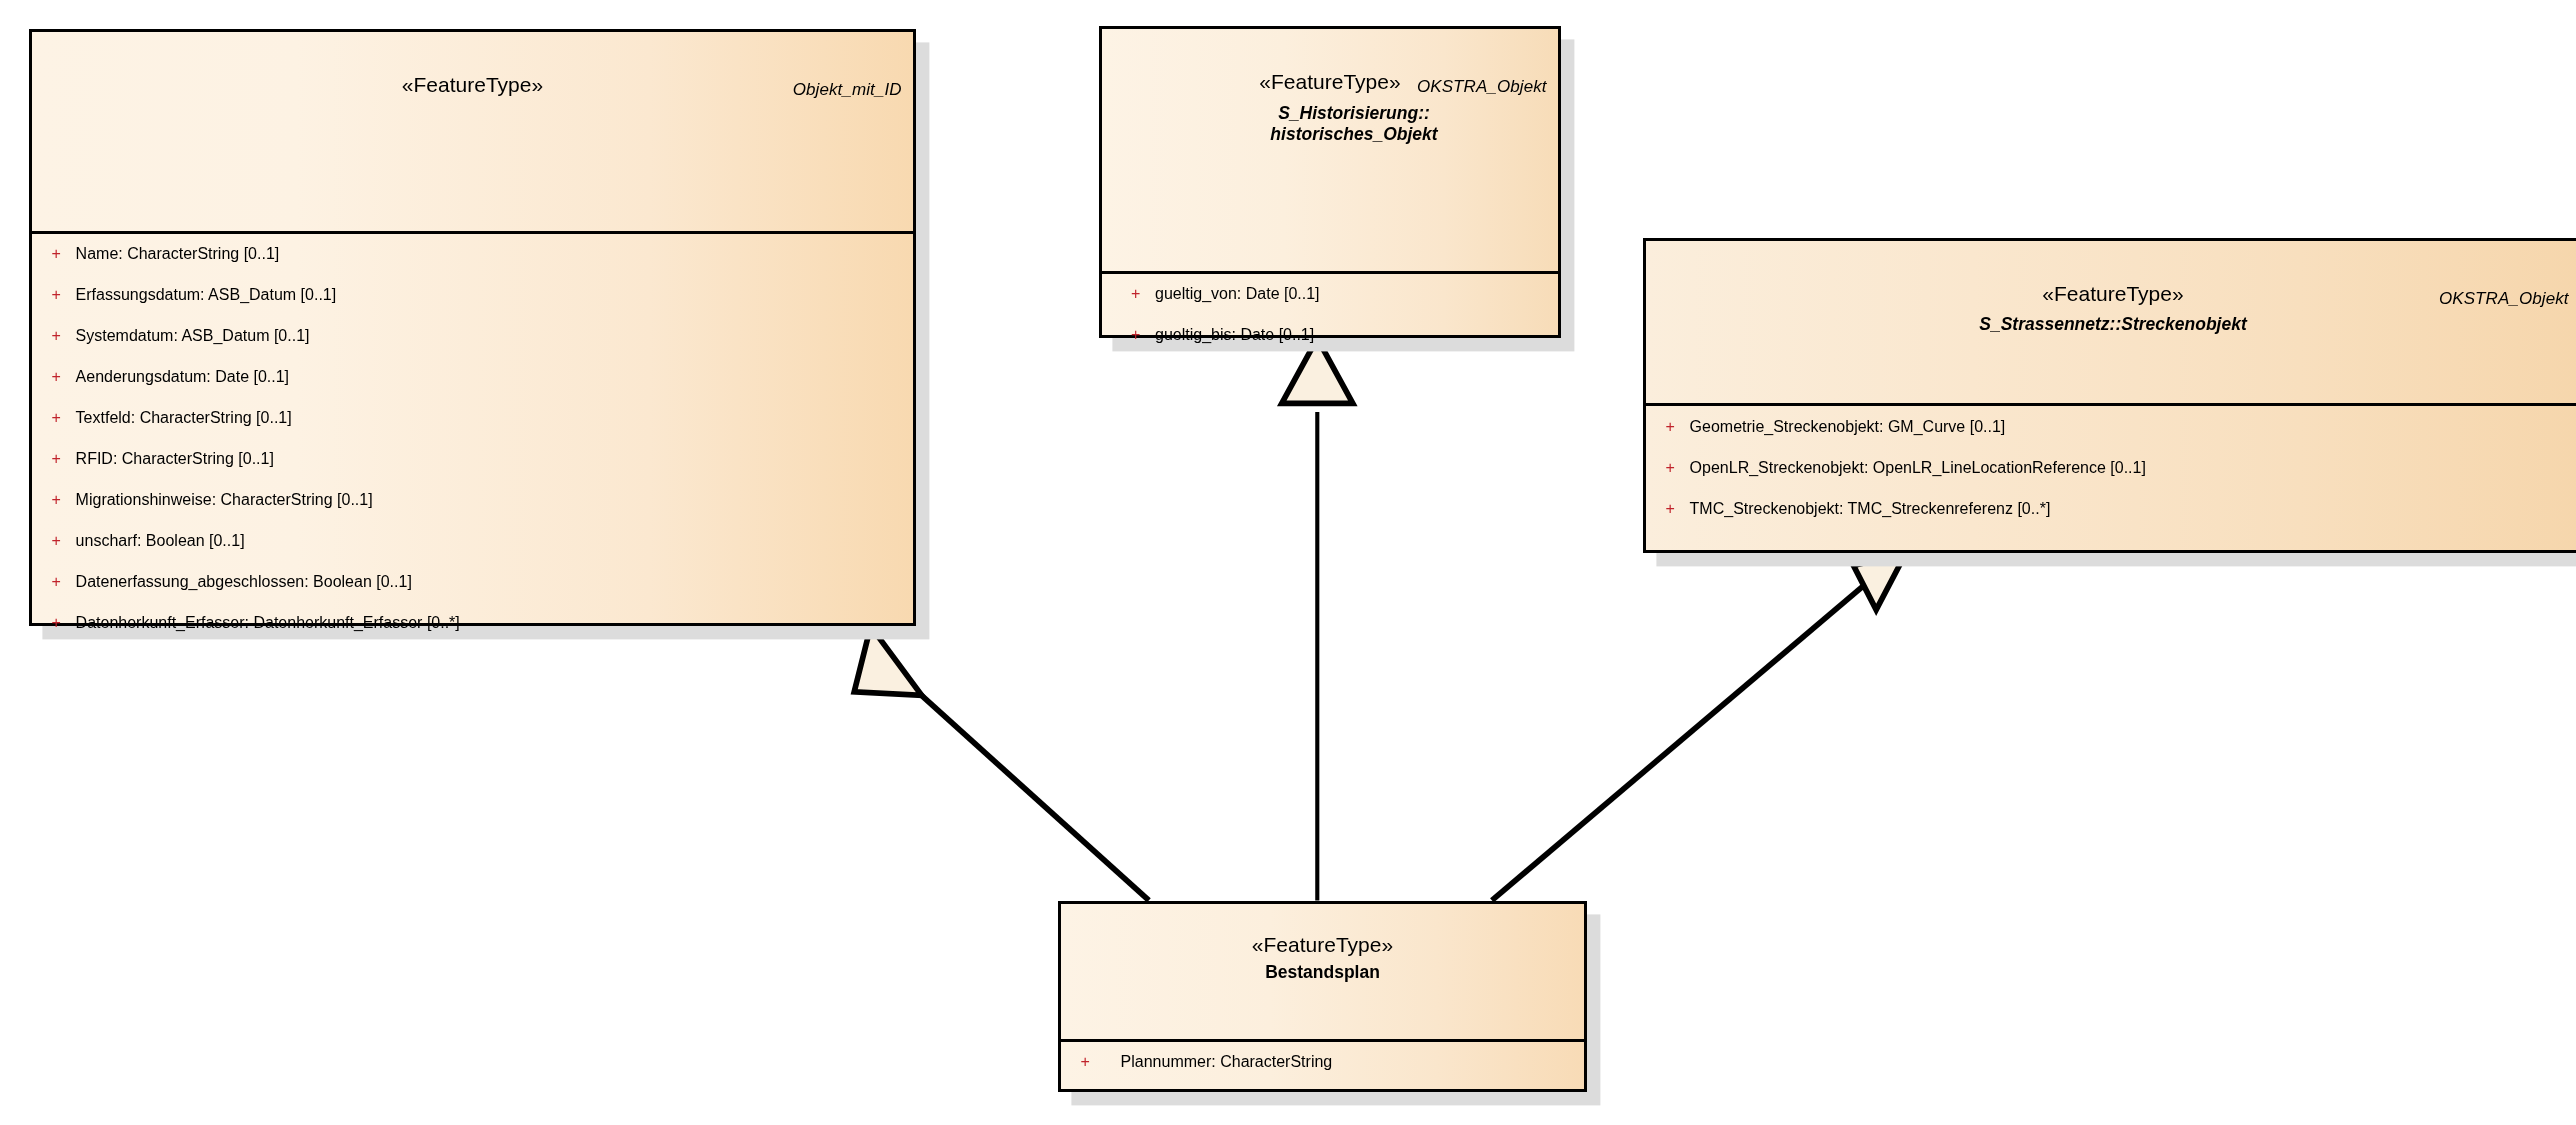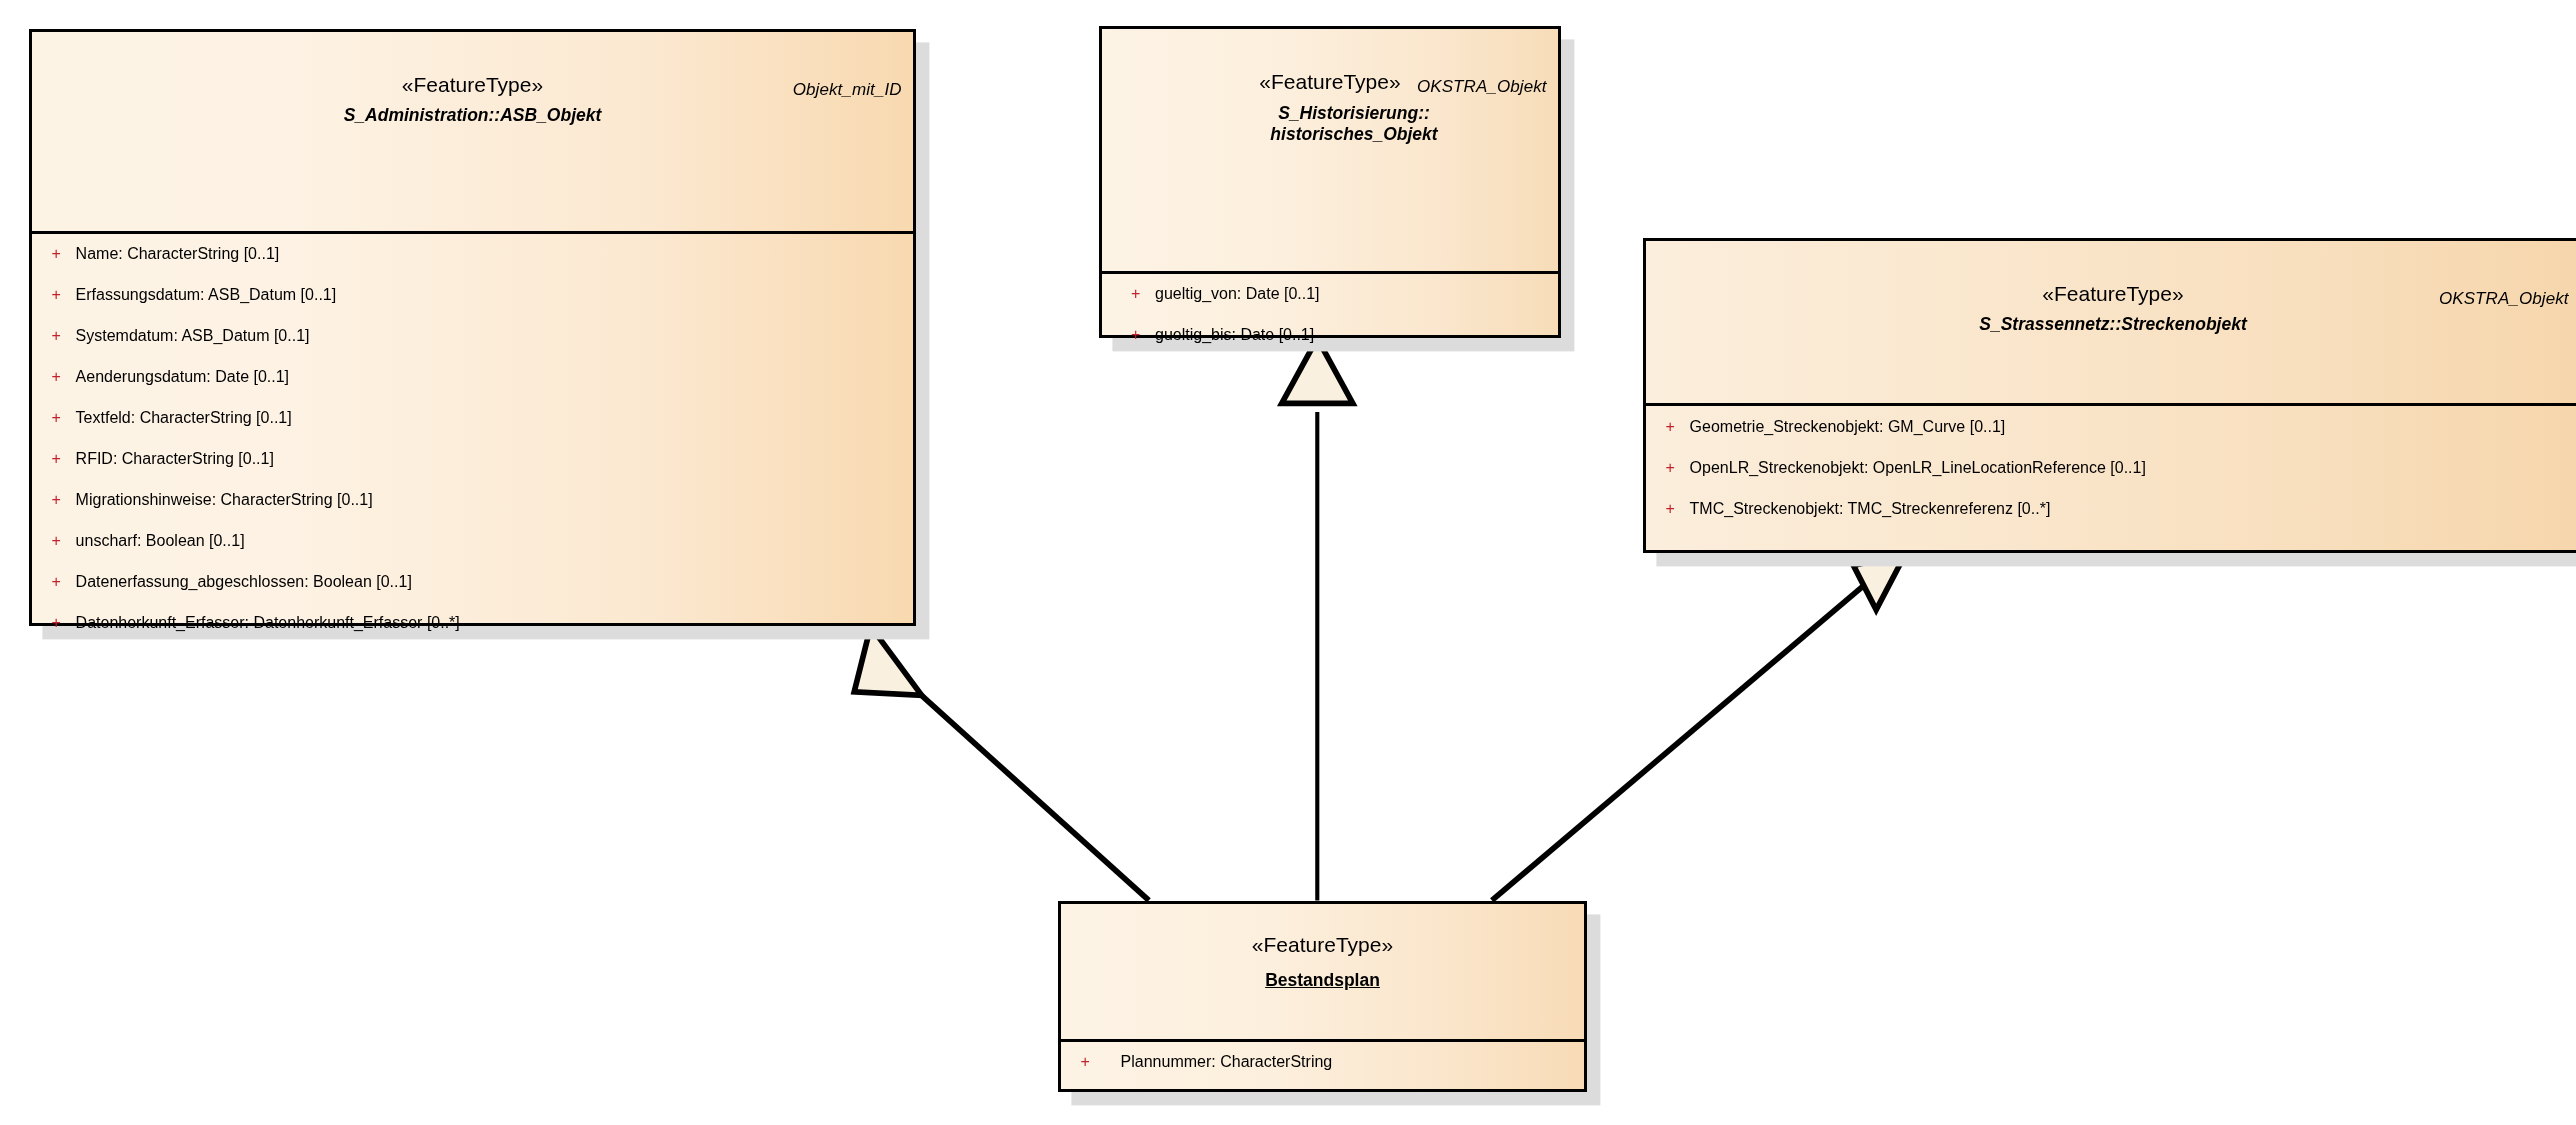--- a/index.html
+++ b/index.html
@@ -132,21 +132,20 @@
       <polygon points="3700,1073 3598,1098 3642,1184" fill="#faf0e0" stroke="#000000" stroke-width="11" stroke-linejoin="miter"></polygon>
     </g>
   </svg>
 
   <div class="uml-class" style="left:29px; top:29px; width:887px; height:597px;">
     <div class="grad" style="background:linear-gradient(to right,#fdf3e5 0%,#fdf2e3 30%,#fbe8d0 70%,#f8d9b0 100%);"></div>
 
     <div class="compartment head-comp" style="height:161px;">
       <div class="corner-tag">Objekt_mit_ID</div>
       <div class="stereotype" style="margin-top:41px;">«FeatureType»</div>
-      <div class="class-name abstract" style="margin-top:8.2px;">S_Administration::ASB_Objekt</div>
     </div>
 
     <div class="compartment attr-comp" style="padding:11.3px 0 0 0;">
       <div class="attr-row" style="padding:0 0 0 19.6px; height:41px;">
         <span class="attr-vis">+</span>
         <span class="attr-text">Name: CharacterString [0..1]</span>
       </div>
       <div class="attr-row" style="padding:0 0 0 19.6px; height:41px;">
         <span class="attr-vis">+</span>
         <span class="attr-text">Erfassungsdatum: ASB_Datum [0..1]</span>
@@ -232,21 +231,21 @@
       </div>
     </div>
   </div>
 
   <div class="uml-class" style="left:1058px; top:901px; width:529px; height:191px;">
     <div class="grad" style="background:linear-gradient(to right,#fdf3e5 0%,#fcefdd 40%,#fae6cc 72%,#f8dbb6 100%);"></div>
 
     <div class="compartment head-comp" style="height:109px;">
       <div class="corner-tag"></div>
       <div class="stereotype" style="margin-top:29px;">«FeatureType»</div>
-      <div class="class-name" style="margin-top:13px;text-decoration:underline;">Bestandsplan</div>
+      <div class="class-name" style="margin-top:5px;">Bestandsplan</div>
     </div>
 
     <div class="compartment attr-comp" style="padding:11.3px 0 0 0;">
       <div class="attr-row" style="padding:0 0 0 19.6px; height:41px;">
         <span class="attr-vis" style="width:40px; flex:0 0 40px;">+</span>
         <span class="attr-text">Plannummer: CharacterString</span>
       </div>
     </div>
   </div>
 

